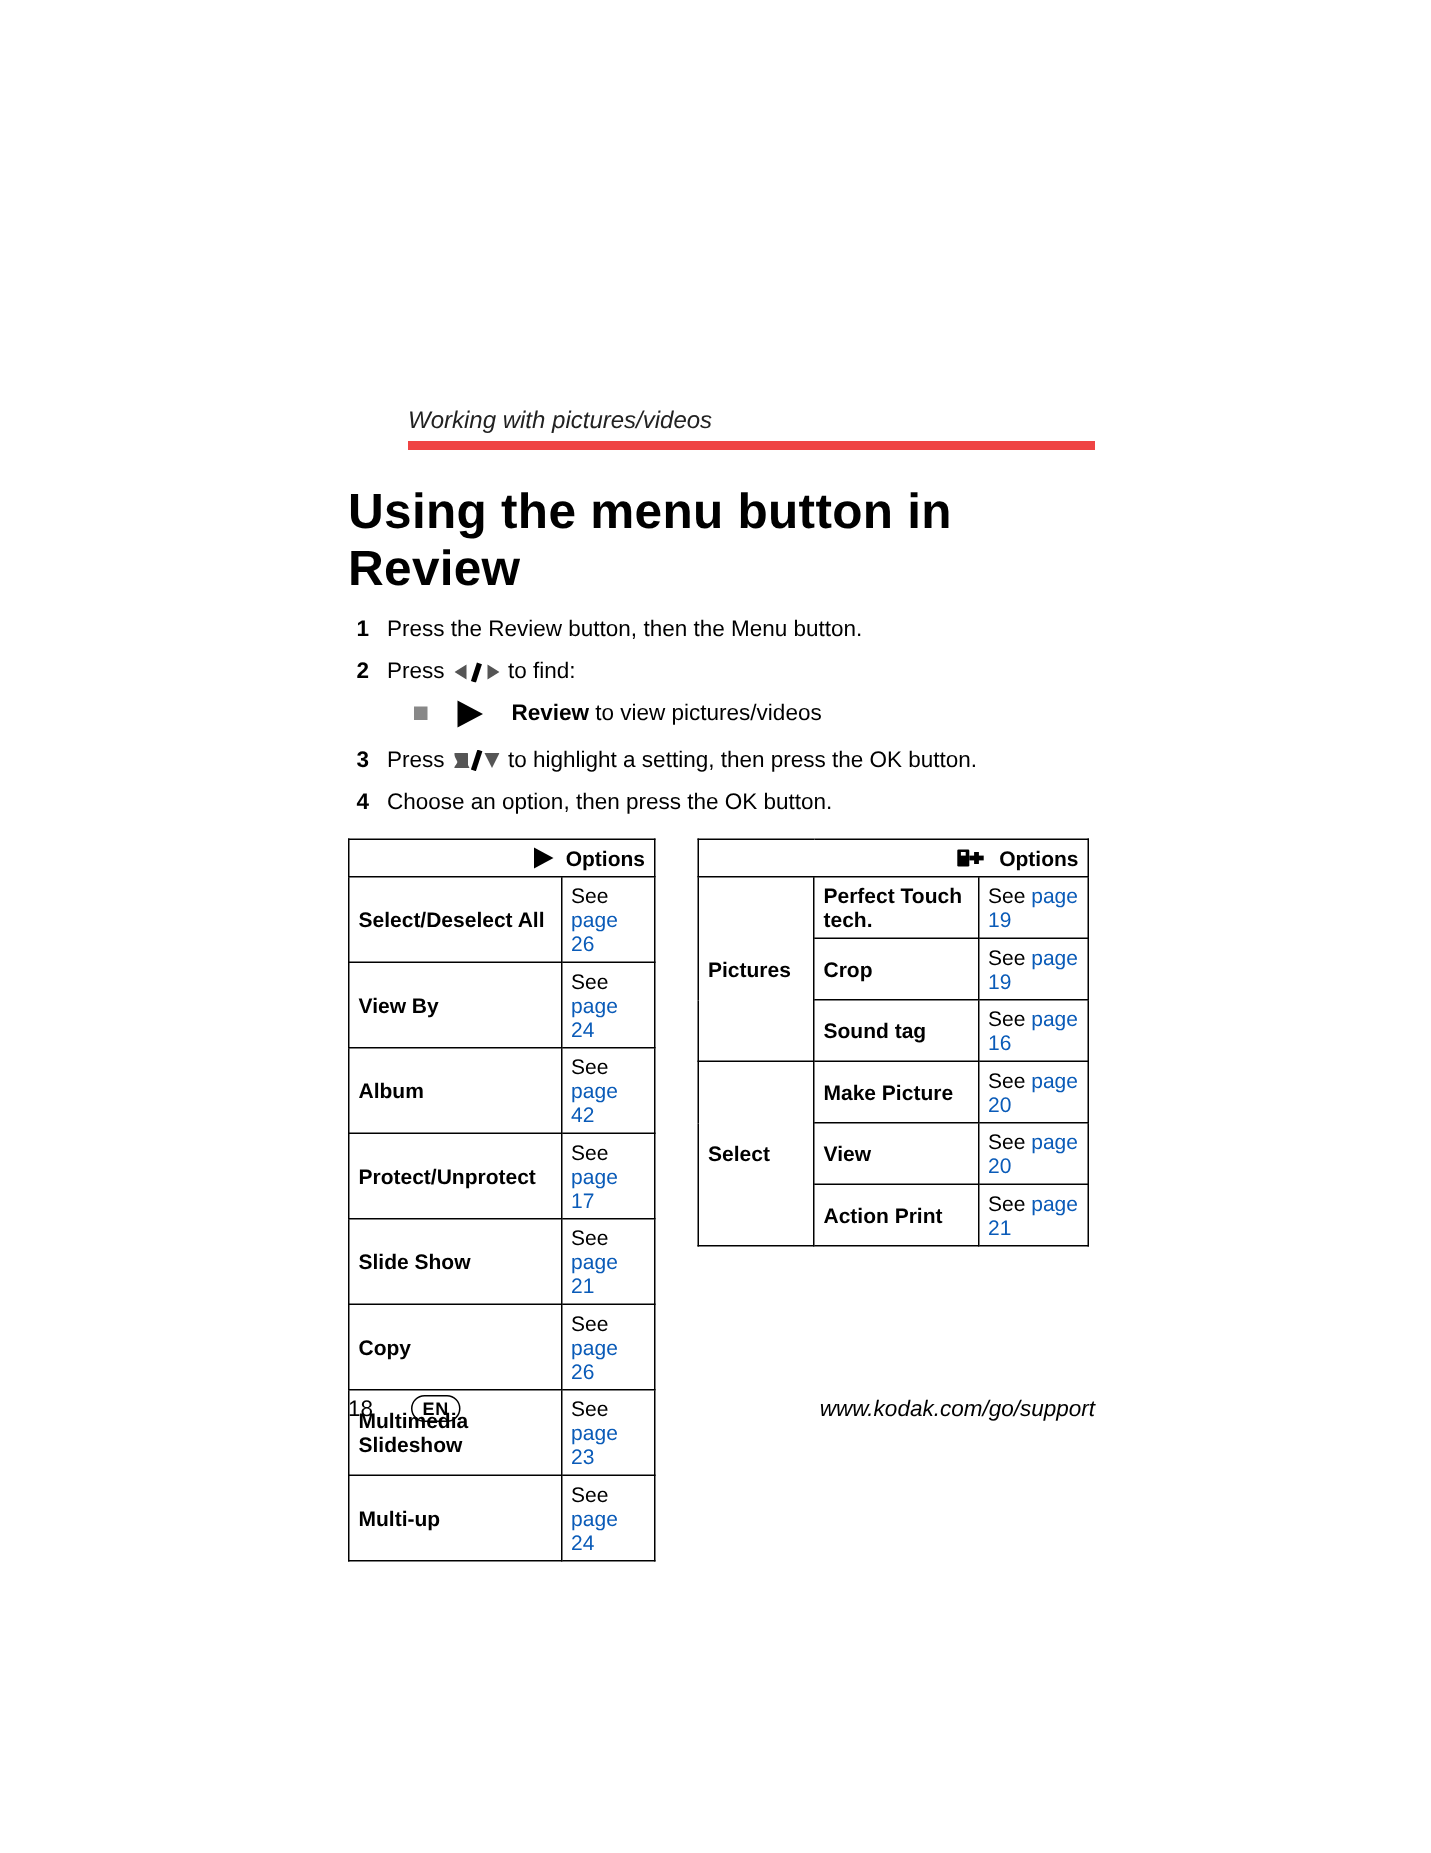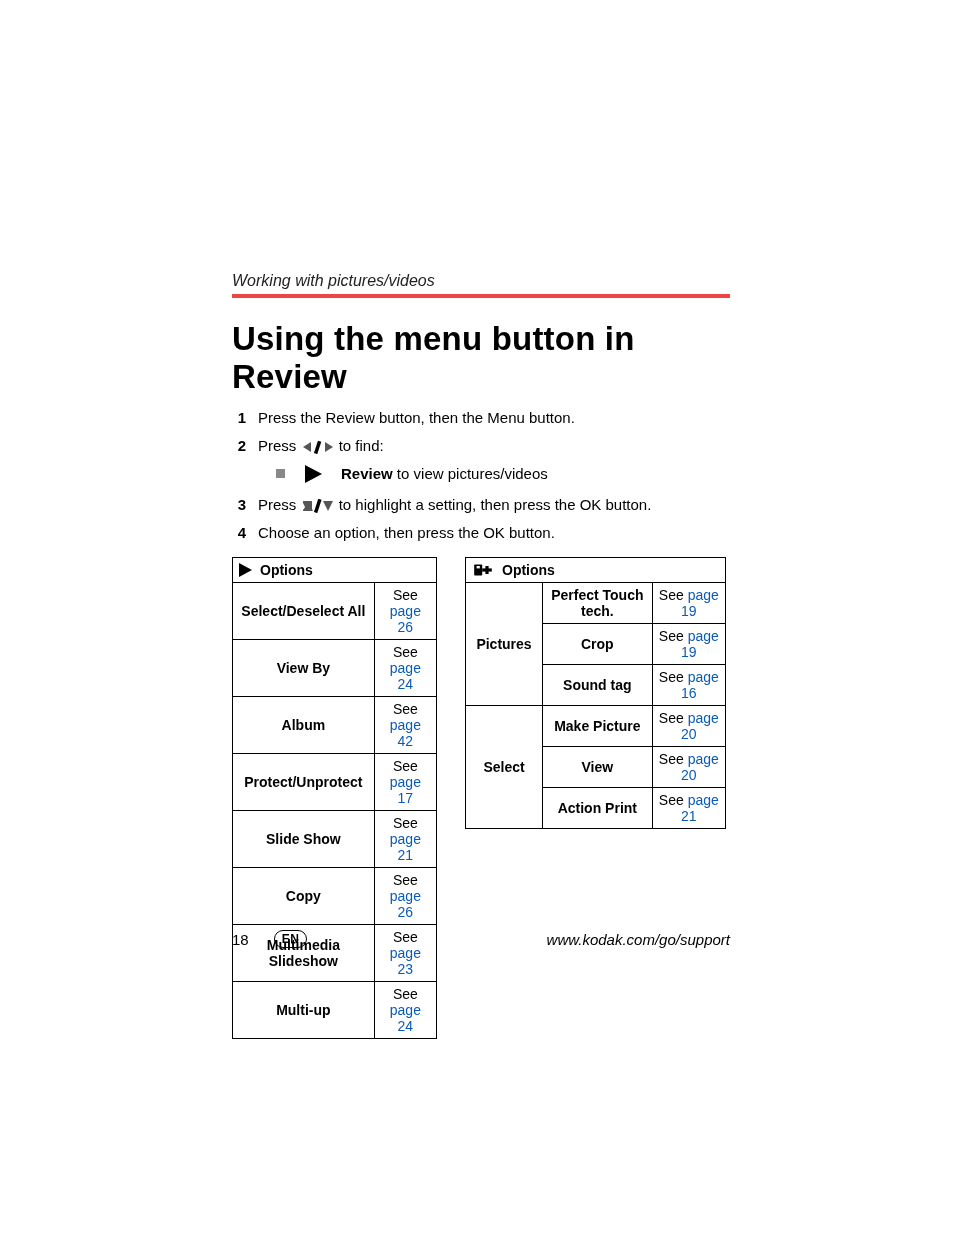--- a/index.html
+++ b/index.html
@@ -8,48 +8,49 @@
     width:954px;height:1235px;
     font-family:"Segoe UI", Tahoma, Arial, sans-serif;
     color:#000;background:#fff;
     position:relative;
   }
   .page{
     position:absolute;left:232px;top:272px;width:498px;
   }
   .breadcrumb{
     font-style:italic;font-size:16px;color:#222;
-    padding-bottom:4px;border-bottom:4px solid #ef4444;
+    padding-bottom:4px;border-bottom:6px solid #ef4444;
     margin-bottom:22px;
+    margin-left:40px;
   }
   h1{
     font-size:33px;font-weight:700;margin:0 0 12px 0;letter-spacing:0.2px;
   }
   .steps{margin-left:0;}
   .step-row{display:flex;align-items:flex-start;gap:12px;margin:8px 0;font-size:15px;line-height:1.35;}
   .step-num{font-weight:700;min-width:14px;text-align:right;}
   .step-text{flex:1;}
   .bullet-list{margin:4px 0 12px 44px;}
   .bitem{display:flex;align-items:center;gap:14px;margin:8px 0;font-size:15px;}
   .sq{width:9px;height:9px;background:#888;flex:0 0 auto;}
   .iconbox{width:28px;display:flex;justify-content:center;align-items:center;}
   .b{font-weight:700;}
   a.link{color:var(--link);text-decoration:none;}
 
   .tables{display:flex;gap:28px;margin-top:14px;align-items:flex-start;}
   table{border-collapse:collapse;}
-  th,td{border:1.2px solid #000;font-size:14px;padding:4px 6px;text-align:center;vertical-align:middle;}
+  th,td{border:1.2px solid #000;font-size:14px;padding:4px 6px;text-align:left;vertical-align:middle;}
   th{font-weight:700;text-align:center;}
   .t1{width:205px;}
   .t1 td:first-child{font-weight:700;}
   .t2{width:261px;}
   .t2 .catcell{font-weight:700;width:64px;}
   .t2 td.name{font-weight:700;}
 
-  .opt-head{display:flex;justify-content:flex-start;align-items:center;gap:8px;}
+  .opt-head{display:flex;justify-content:flex-end;align-items:center;gap:8px;}
 
   .footer{
     position:absolute;left:232px;width:498px;top:930px;
     display:flex;align-items:center;justify-content:space-between;
     font-size:15px;
   }
   .footer .left{display:flex;align-items:center;gap:25px;}
   .en-badge{
     border:1.3px solid #000;border-radius:999px;padding:0 7px;
     font-size:12px;font-weight:700;letter-spacing:0.5px;line-height:16px;

